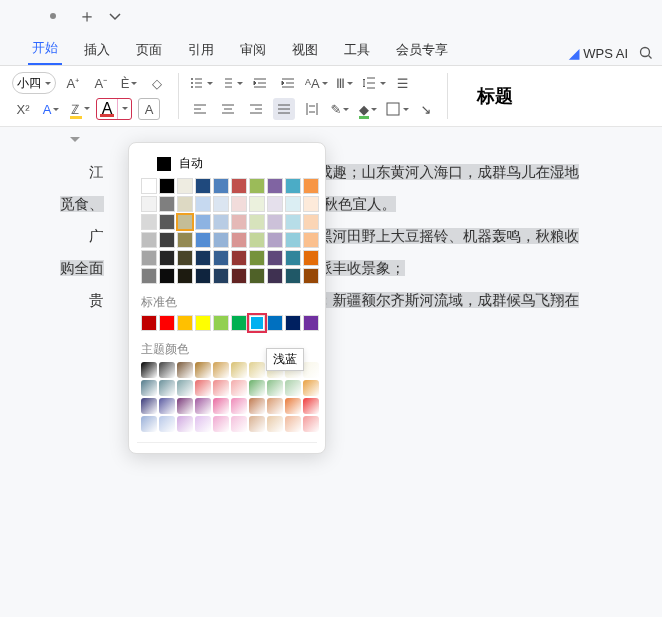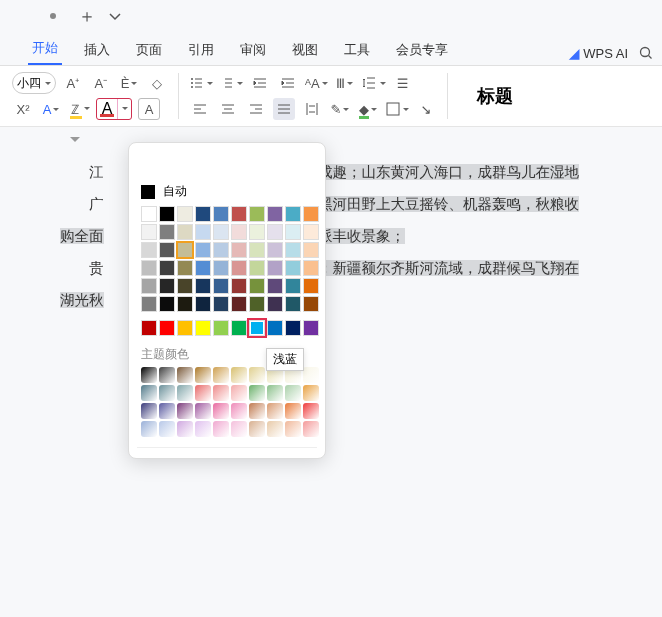--- a/index.html
+++ b/index.html
@@ -39,21 +39,21 @@
 .styles { display: flex; gap: 4px; padding: 2px 8px; align-items: center; }
 .style-box { border: 1px solid #ccc; border-radius: 3px; width: 70px; height: 40px; display: flex; align-items: center; justify-content: center; font-size: 13px; background: #fff; }
 .style-box.title { font-size: 18px; font-weight: 600; border: none; }
 
 .doc { position: relative; padding: 30px 60px; font-size: 14.5px; line-height: 2.2; color: #333; }
 .doc p { text-indent: 2em; }
 .doc .sel { background: #d7d9dc; }
 .ruler-marker { position: absolute; top: 10px; left: 70px; width: 0; height: 0; border: 5px solid transparent; border-top-color: #999; }
 
 .popup { position: absolute; left: 128px; top: 142px; width: 198px; background: #fff; border: 1px solid #ddd; border-radius: 8px; box-shadow: 0 4px 20px rgba(0,0,0,.15); padding: 8px 0 6px; font-size: 12px; z-index: 10; }
-.pu-row { display: flex; align-items: center; padding: 4px 12px; gap: 8px; cursor: pointer; margin-top: 28px; }
+.pu-row { display: flex; align-items: center; padding: 4px 28px; gap: 8px; cursor: pointer; }
 .pu-sec { padding: 4px 12px 2px; color: #888; font-size: 12px; }
 .swatch-grid { display: grid; grid-template-columns: repeat(10, 16px); gap: 2px; padding: 2px 12px 6px; }
 .swatch { width: 16px; height: 16px; border: 1px solid #ddd; cursor: pointer; }
 .swatch.sel-orange { outline: 2px solid #f0a020; outline-offset: -1px; }
 .swatch.sel-red { outline: 2px solid #e03050; outline-offset: 0; box-shadow: 0 0 0 1px #fff inset; }
 .grad-grid { display: grid; grid-template-columns: repeat(10, 16px); gap: 2px; padding: 2px 12px 6px; }
 .grad { width: 16px; height: 16px; border-radius: 3px; }
 .pu-more { display: flex; align-items: center; justify-content: space-between; padding: 8px 12px; cursor: pointer; }
 .pu-chev { color: #aaa; }
 .pu-hr { height: 1px; background: #eee; margin: 4px 8px; }
@@ -196,24 +196,24 @@
   </div>
   <div class="tb-sep"></div>
   <div class="styles">
     <div class="style-box title">标题</div>
   </div>
 </div>
 
 <div class="doc">
   <span class="ruler-marker"></span>
   <p><span>江</span><span style="display:inline-block;width:200px"></span><span class="sel">映成趣；山东黄河入海口，成群鸟儿在湿地</span></p>
+  <p style="text-indent:0"><span class="sel">觅食、</span><span style="display:inline-block;width:220px"></span><span class="sel">秋色宜人。</span></p>
   <p><span>广</span><span style="display:inline-block;width:200px"></span><span class="sel">江黑河田野上大豆摇铃、机器轰鸣，秋粮收</span></p>
   <p style="text-indent:0"><span class="sel">购全面</span><span style="display:inline-block;width:200px"></span><span class="sel">一派丰收景象；</span></p>
   <p><span>贵</span><span style="display:inline-block;width:200px"></span><span class="sel">纱；新疆额尔齐斯河流域，成群候鸟飞翔在</span></p>
-  <p style="text-indent:0"><span class="sel">湖光秋</span></p>
 </div>
 
 <div class="popup">
   <div class="pu-row">
     <span class="auto-sw"></span>
     <span>自动</span>
   </div>
   <div class="swatch-grid" id="theme-grid">
       <span class="swatch" style="background: rgb(255, 255, 255);"></span>
       <span class="swatch" style="background: rgb(0, 0, 0);"></span>
@@ -269,20 +269,21 @@
       <span class="swatch" style="background: rgb(12, 12, 12);"></span>
       <span class="swatch" style="background: rgb(29, 27, 16);"></span>
       <span class="swatch" style="background: rgb(15, 36, 62);"></span>
       <span class="swatch" style="background: rgb(36, 64, 97);"></span>
       <span class="swatch" style="background: rgb(99, 36, 35);"></span>
       <span class="swatch" style="background: rgb(79, 97, 40);"></span>
       <span class="swatch" style="background: rgb(63, 49, 81);"></span>
       <span class="swatch" style="background: rgb(32, 88, 103);"></span>
       <span class="swatch" style="background: rgb(151, 72, 6);"></span>
     </div>
+  <div class="pu-sec">标准色</div>
   <div class="swatch-grid" id="standard-grid">
       <span class="swatch" style="background: rgb(192, 0, 0);"></span>
       <span class="swatch" style="background: rgb(255, 0, 0);"></span>
       <span class="swatch" style="background: rgb(255, 192, 0);"></span>
       <span class="swatch" style="background: rgb(255, 255, 0);"></span>
       <span class="swatch" style="background: rgb(146, 208, 80);"></span>
       <span class="swatch" style="background: rgb(0, 176, 80);"></span>
       <span class="swatch sel-red" style="background: rgb(0, 176, 240);"></span>
       <span class="swatch" style="background: rgb(0, 112, 192);"></span>
       <span class="swatch" style="background: rgb(0, 32, 96);"></span>

